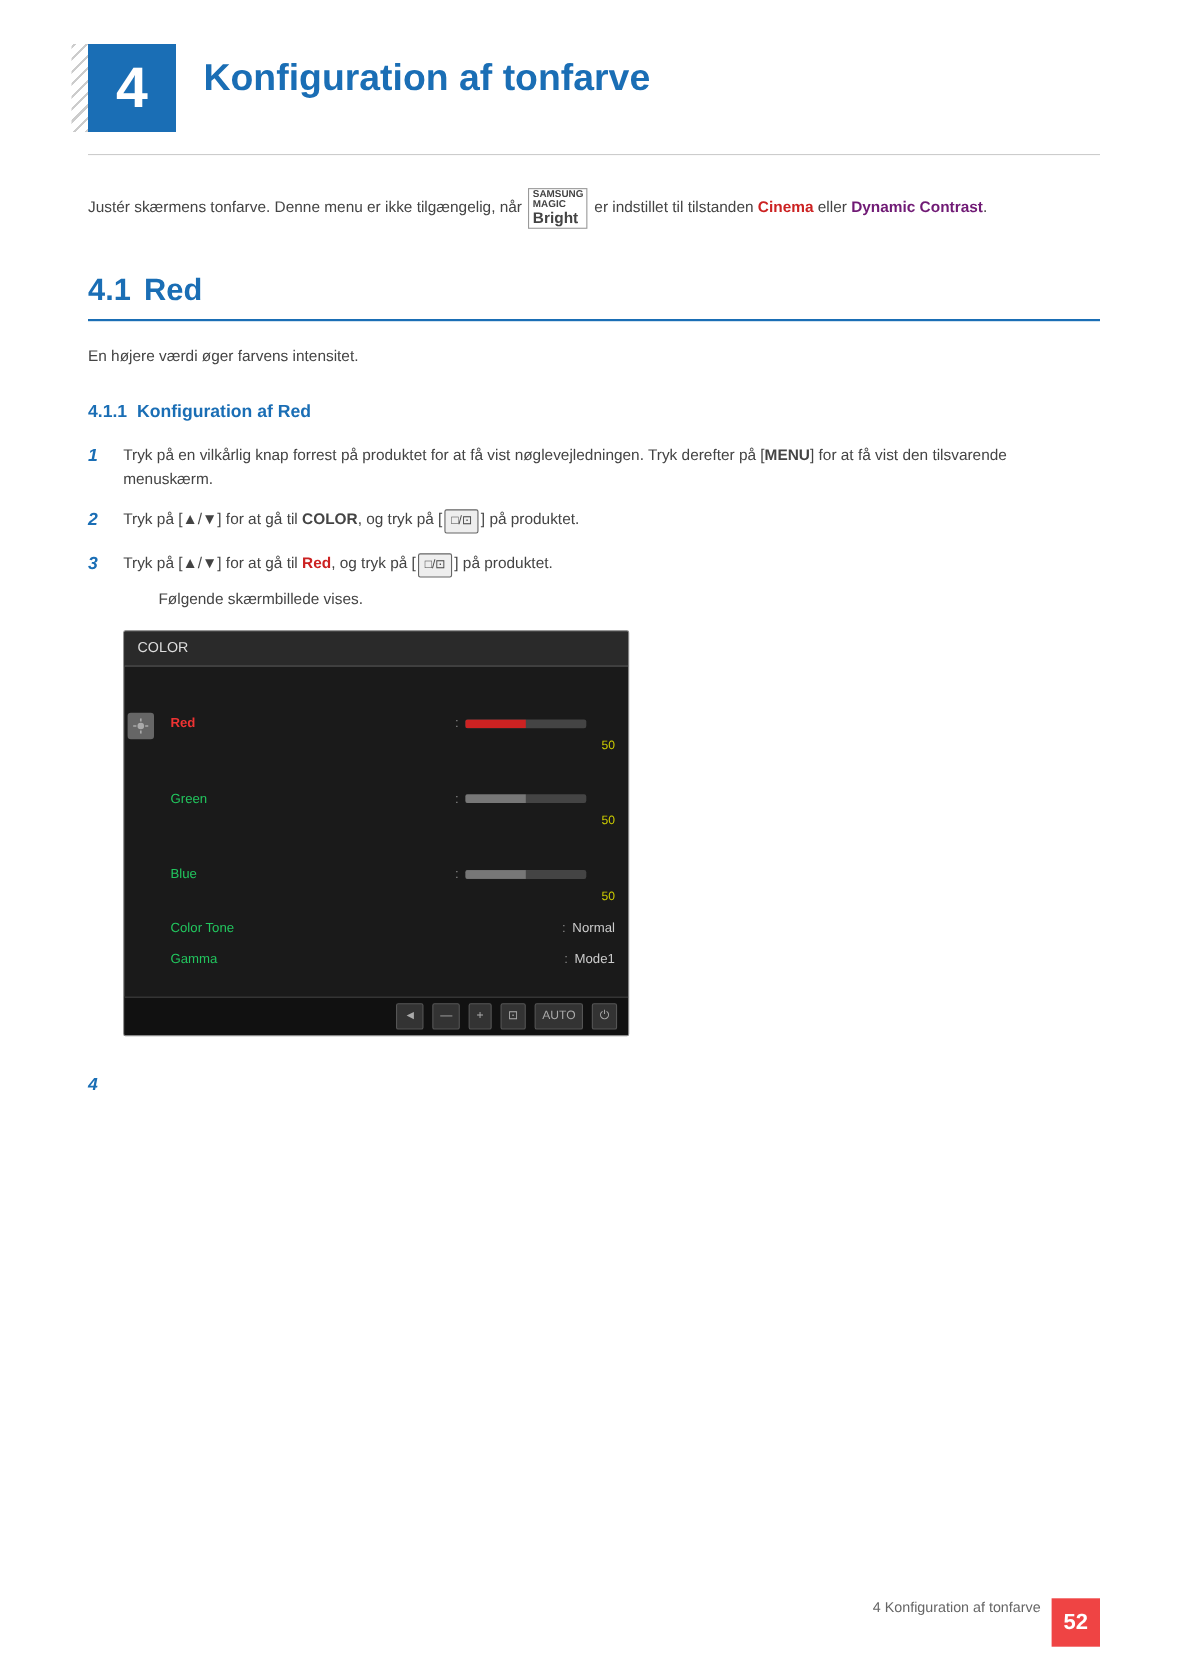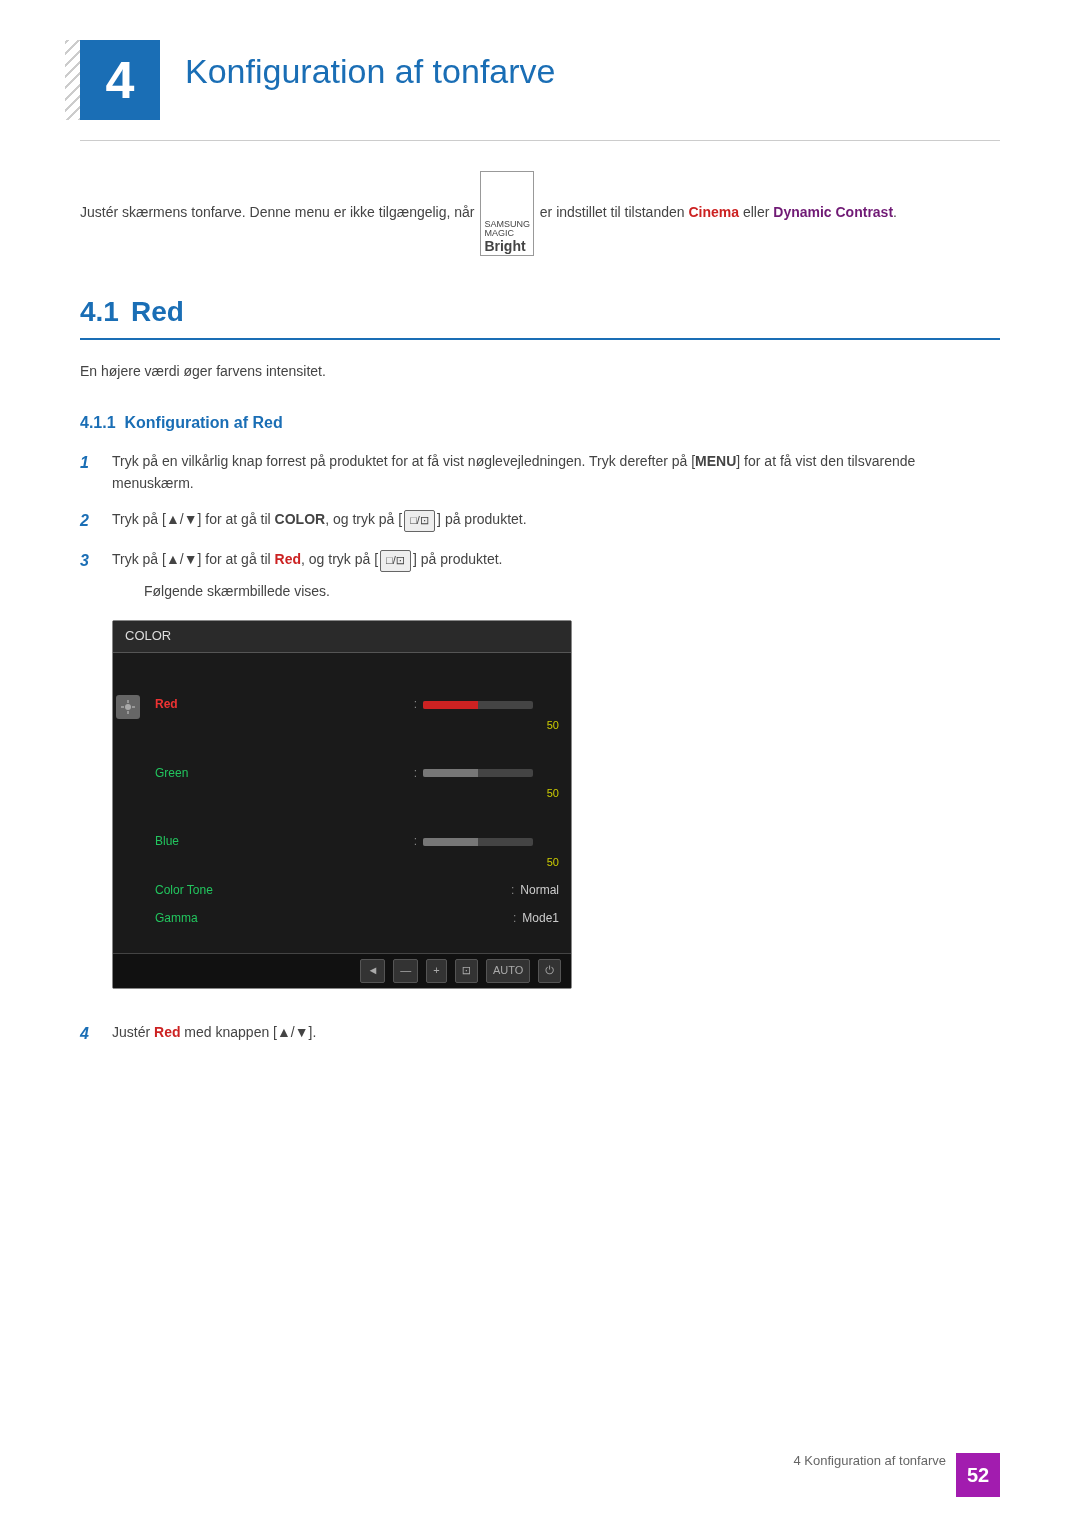--- a/index.html
+++ b/index.html
@@ -52,21 +52,21 @@
         -45deg,
         #cccccc,
         #cccccc 2px,
         transparent 2px,
         transparent 8px
       );
     }
 
     .chapter-title {
       font-size: 34px;
-      font-weight: normal;
+      font-weight: bold;
       color: #1a6eb5;
       padding-top: 12px;
     }
 
     
     .chapter-description {
       margin-bottom: 40px;
       margin-left: 0;
       font-size: 14px;
       line-height: 1.6;
@@ -316,21 +316,21 @@
       align-items: flex-start;
       gap: 10px;
     }
 
     .footer-chapter {
       font-size: 13px;
       color: #666;
     }
 
     .footer-page-num {
-      background: #a21caf;
+      background: #ef4444;
       color: white;
       font-size: 20px;
       font-weight: bold;
       width: 44px;
       height: 44px;
       display: flex;
       align-items: center;
       justify-content: center;
     }
 
@@ -351,21 +351,21 @@
     <div class="chapter-number-box">
       <span>4</span>
     </div>
     <div>
       <div class="chapter-title">Konfiguration af tonfarve</div>
     </div>
   </div>
 
   <div class="chapter-description">
     <span>Justér skærmens tonfarve. Denne menu er ikke tilgængelig, når </span><span class="magic-bright-wrap">
-        <span style="font-size:9px;font-weight:normal;line-height:1;margin-top:48px;">SAMSUNG<br>MAGIC</span>
+        <span style="font-size:9px;font-weight:bold;line-height:1;">SAMSUNG<br>MAGIC</span>
         <span style="font-weight:bold;font-size:14px;">Bright</span>
       </span><span> er indstillet til tilstanden </span><span class="red-text" style="color:#cc2222;font-weight:bold;">Cinema</span><span> eller </span><span class="blue-text" style="color:#701a75;font-weight:bold;">Dynamic Contrast</span><span>.</span>
   </div>
 
   <div class="section-heading">
     <span class="section-number">4.1</span>
     <span>Red</span>
   </div>
 
   <div class="section-body">
@@ -479,23 +479,20 @@
             <span class="bottom-btn">⊡</span>
             <span class="bottom-btn auto">AUTO</span>
             <span class="bottom-btn power">⏻</span>
           </div>
         </div>
       </div>
     </li>
 
     <li style="margin-top:10px;">
       <span class="step-num">4</span>
-      <span class="step-text">
-        Justér <span style="color:#cc2222;font-weight:bold;">Red</span> med knappen [▲/▼].
-      </span>
     </li>
   </ul>
 
   <div class="page-footer">
     <span class="footer-chapter">4 Konfiguration af tonfarve</span>
     <div class="footer-page-num">52</div>
   </div>
 
 </div>
 

